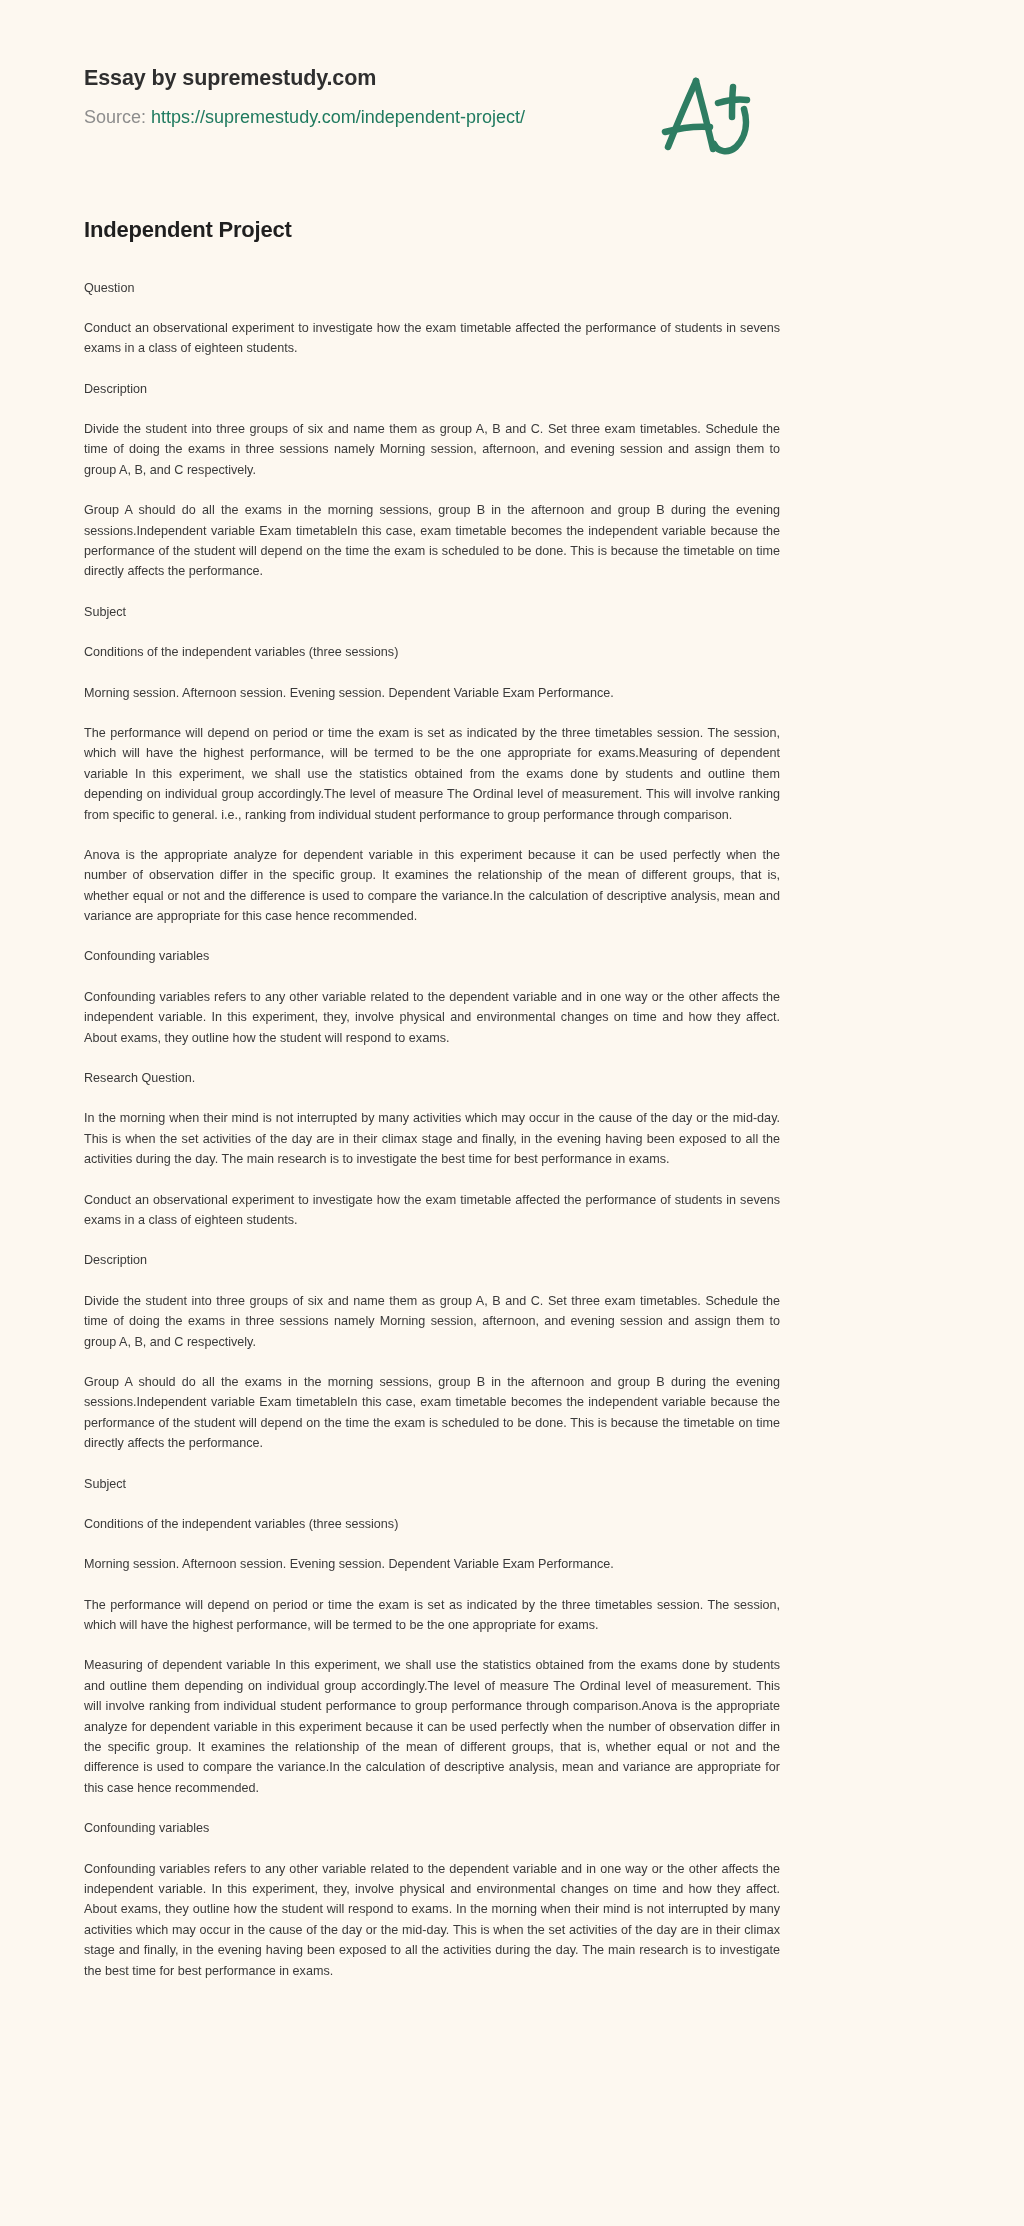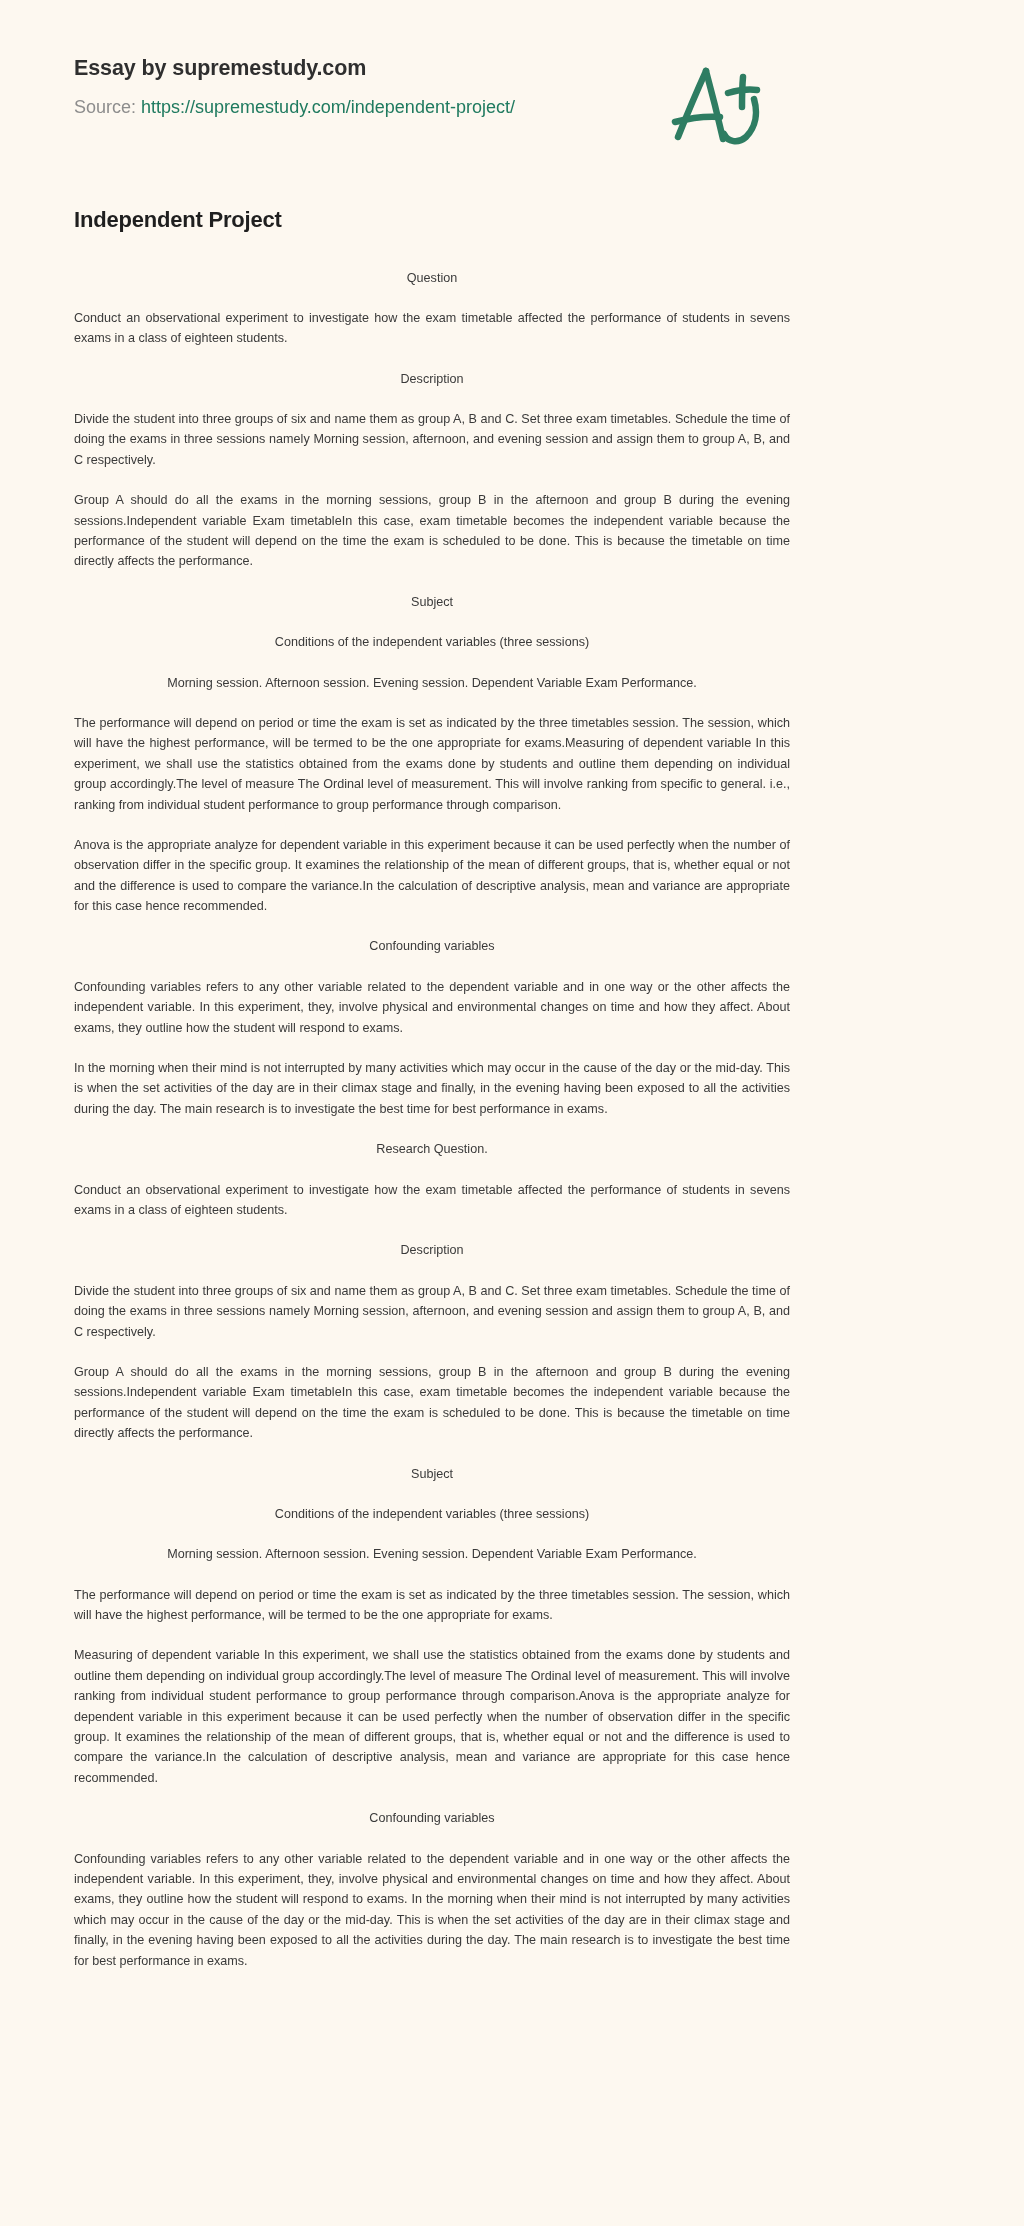--- a/index.html
+++ b/index.html
@@ -13,21 +13,21 @@
     min-height: 2226px;
     font-family: "Liberation Sans", sans-serif;
     color: #2b2b2b;
     -webkit-font-smoothing: antialiased;
   }
   .page {
     width: 864px;
     min-height: 2226px;
     background: #fdf8f0;
     position: relative;
-    padding: 6px;
+    padding: 16px;
   }
 
   
   .site-header {
     display: flex;
     align-items: flex-start;
     justify-content: space-between;
     padding: 46px 60px 0 68px;
     min-height: 150px;
   }
@@ -80,21 +80,21 @@
     line-height: 1.25;
   }
   .para {
     font-size: 12.6px;
     line-height: 1.62;
     color: #3a3a3a;
     margin: 0 0 20px 0;
     text-align: justify;
   }
   .para.label {
-    text-align: center;
+    text-align: left;
   }
   .para:last-child { margin-bottom: 0; }
 </style>
 </head>
 <body>
 
 <div class="page">
 
   <header class="site-header">
     <div class="header-left">
@@ -126,22 +126,22 @@
         <p class="para label">Description</p>
         <p class="para">Divide the student into three groups of six and name them as group A, B and C. Set three exam timetables. Schedule the time of doing the exams in three sessions namely Morning session, afternoon, and evening session and assign them to group A, B, and C respectively.</p>
         <p class="para">Group A should do all the exams in the morning sessions, group B in the afternoon and group B during the evening sessions.Independent variable Exam timetableIn this case, exam timetable becomes the independent variable because the performance of the student will depend on the time the exam is scheduled to be done. This is because the timetable on time directly affects the performance.</p>
         <p class="para label">Subject</p>
         <p class="para label">Conditions of the independent variables  (three sessions)</p>
         <p class="para label">Morning session. Afternoon session. Evening session. Dependent Variable Exam Performance.</p>
         <p class="para">The performance will depend on period or time the exam is set as indicated by the three timetables session. The session, which will have the highest performance, will be termed to be the one appropriate for exams.Measuring of dependent variable In this experiment, we shall use the statistics obtained from the exams done by students and outline them depending on individual group accordingly.The level of measure  The Ordinal level of measurement. This will involve ranking from specific to general. i.e., ranking from individual student performance to group performance through comparison.</p>
         <p class="para">Anova is the appropriate analyze for dependent variable in this experiment because it can be used perfectly when the number of observation differ in the specific group. It examines the relationship of the mean of different groups, that is, whether equal or not and the difference is used to compare the variance.In the calculation of descriptive analysis, mean and variance are appropriate for this case hence recommended.</p>
         <p class="para label">Confounding variables</p>
         <p class="para">Confounding variables refers to any other variable related to the dependent variable and in one way or the other affects the independent variable. In this experiment, they, involve physical and environmental changes on time and how they affect. About exams, they outline how the student will respond to exams.</p>
+        <p class="para label">Research Question.</p>
         <p class="para">In the morning when their mind is not interrupted by many activities which may occur in the cause of the day or the mid-day. This is when the set activities of the day are in their climax stage and finally, in the evening having been exposed to all the activities during the day. The main research is to investigate the best time for best performance in exams.</p>
-        <p class="para label">Research Question.</p>
         <p class="para">Conduct an observational experiment to investigate how the exam timetable affected the performance of students in sevens exams in a class of eighteen students.</p>
         <p class="para label">Description</p>
         <p class="para">Divide the student into three groups of six and name them as group A, B and C. Set three exam timetables. Schedule the time of doing the exams in three sessions namely  Morning session, afternoon, and evening session and assign them to group A, B, and C respectively.</p>
         <p class="para">Group A should do all the exams in the morning sessions, group B in the afternoon and group B during the evening sessions.Independent variable Exam timetableIn this case, exam timetable becomes the independent variable because the performance of the student will depend on the time the exam is scheduled to be done. This is because the timetable on time directly affects the performance.</p>
         <p class="para label">Subject</p>
         <p class="para label">Conditions of the independent variables  (three sessions)</p>
         <p class="para label">Morning session. Afternoon session. Evening session. Dependent Variable Exam Performance.</p>
         <p class="para">The performance will depend on period or time the exam is set as indicated by the three timetables session. The session, which will have the highest performance, will be termed to be the one appropriate for exams.</p>
         <p class="para">Measuring of dependent variable In this experiment, we shall use the statistics obtained from the exams done by students and outline them depending on individual group accordingly.The level of measure The Ordinal level of measurement. This will involve ranking from individual student performance to group performance through comparison.Anova is the appropriate analyze for dependent variable in this experiment because it can be used perfectly when the number of observation differ in the specific group. It examines the relationship of the mean of different groups, that is, whether equal or not and the difference is used to compare the variance.In the calculation of descriptive analysis, mean and variance are appropriate for this case hence recommended.</p>
         <p class="para label">Confounding variables</p>

